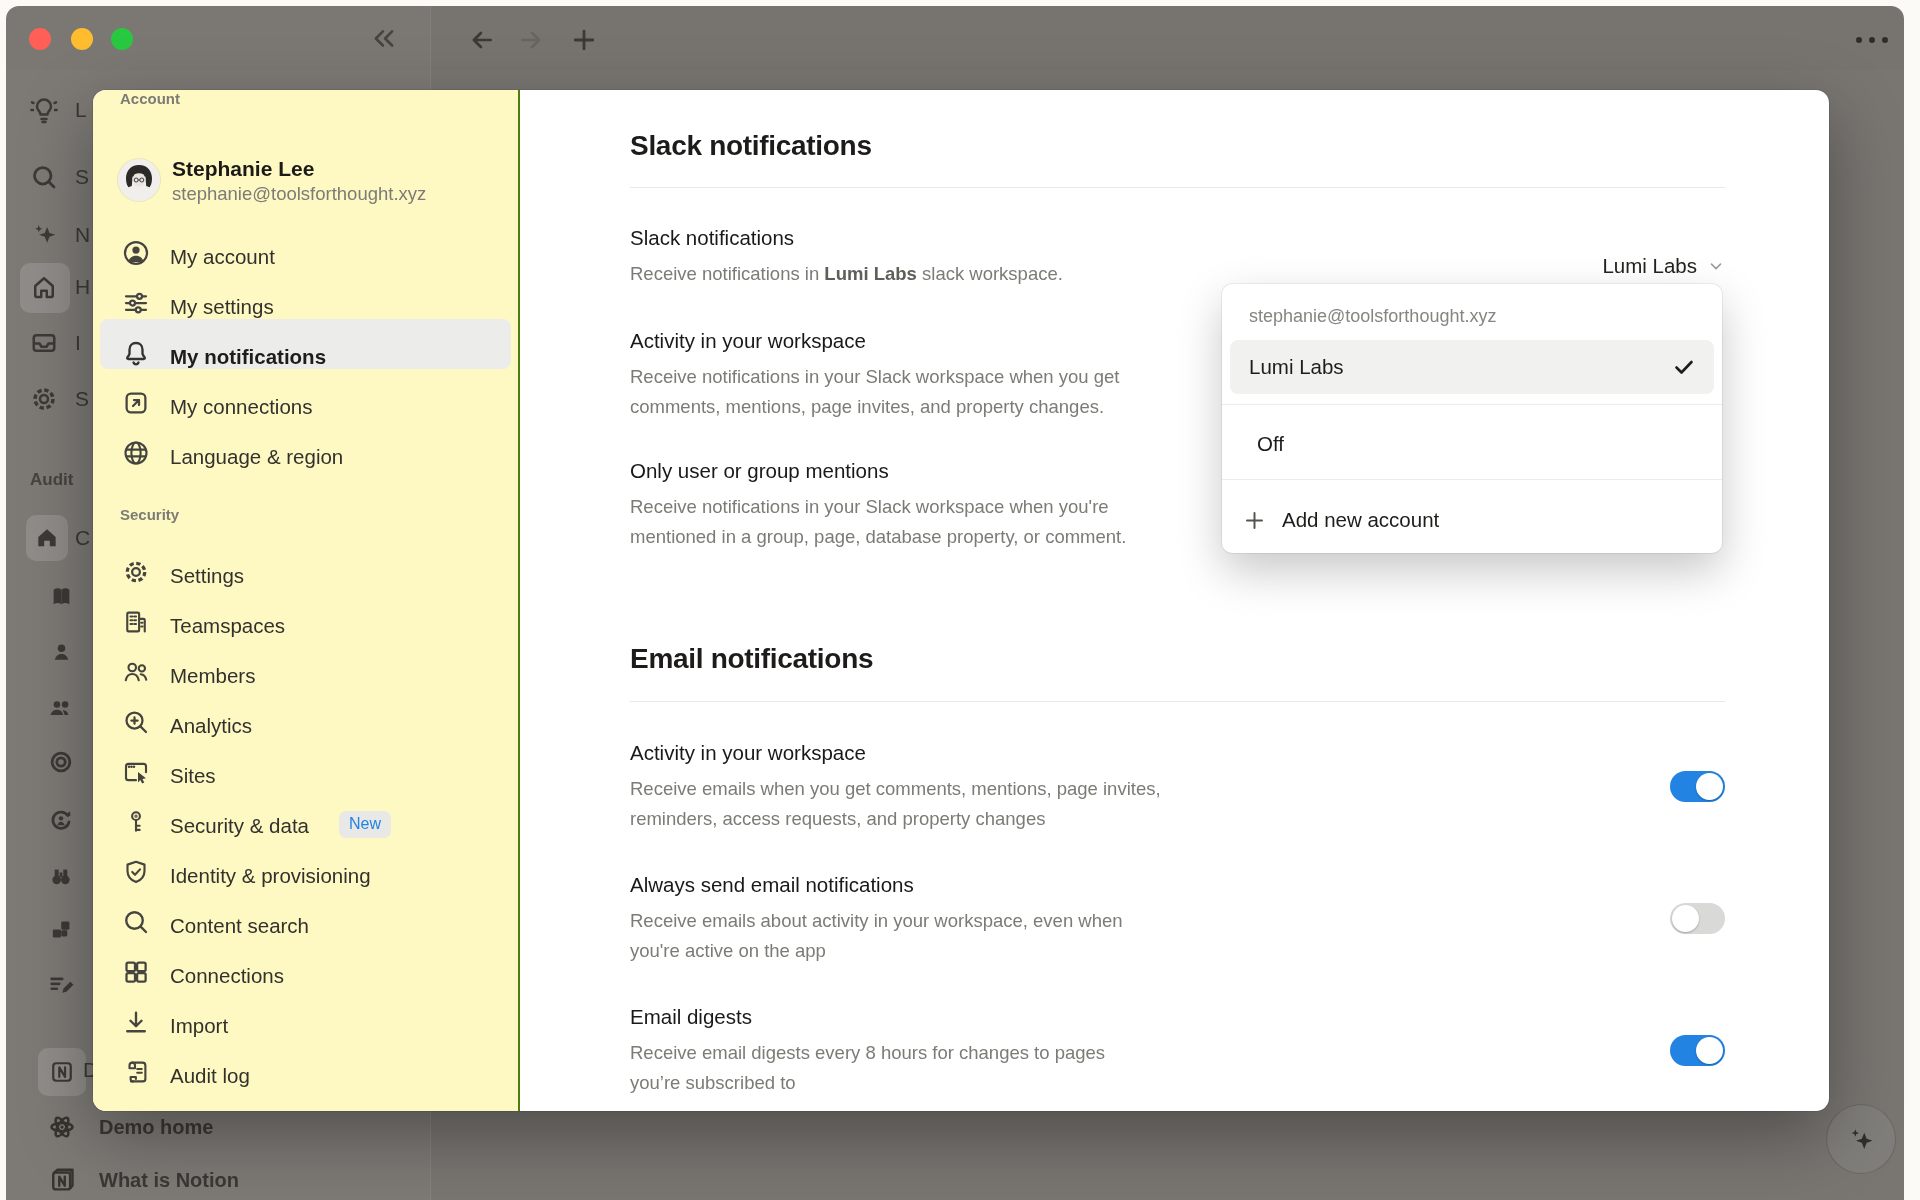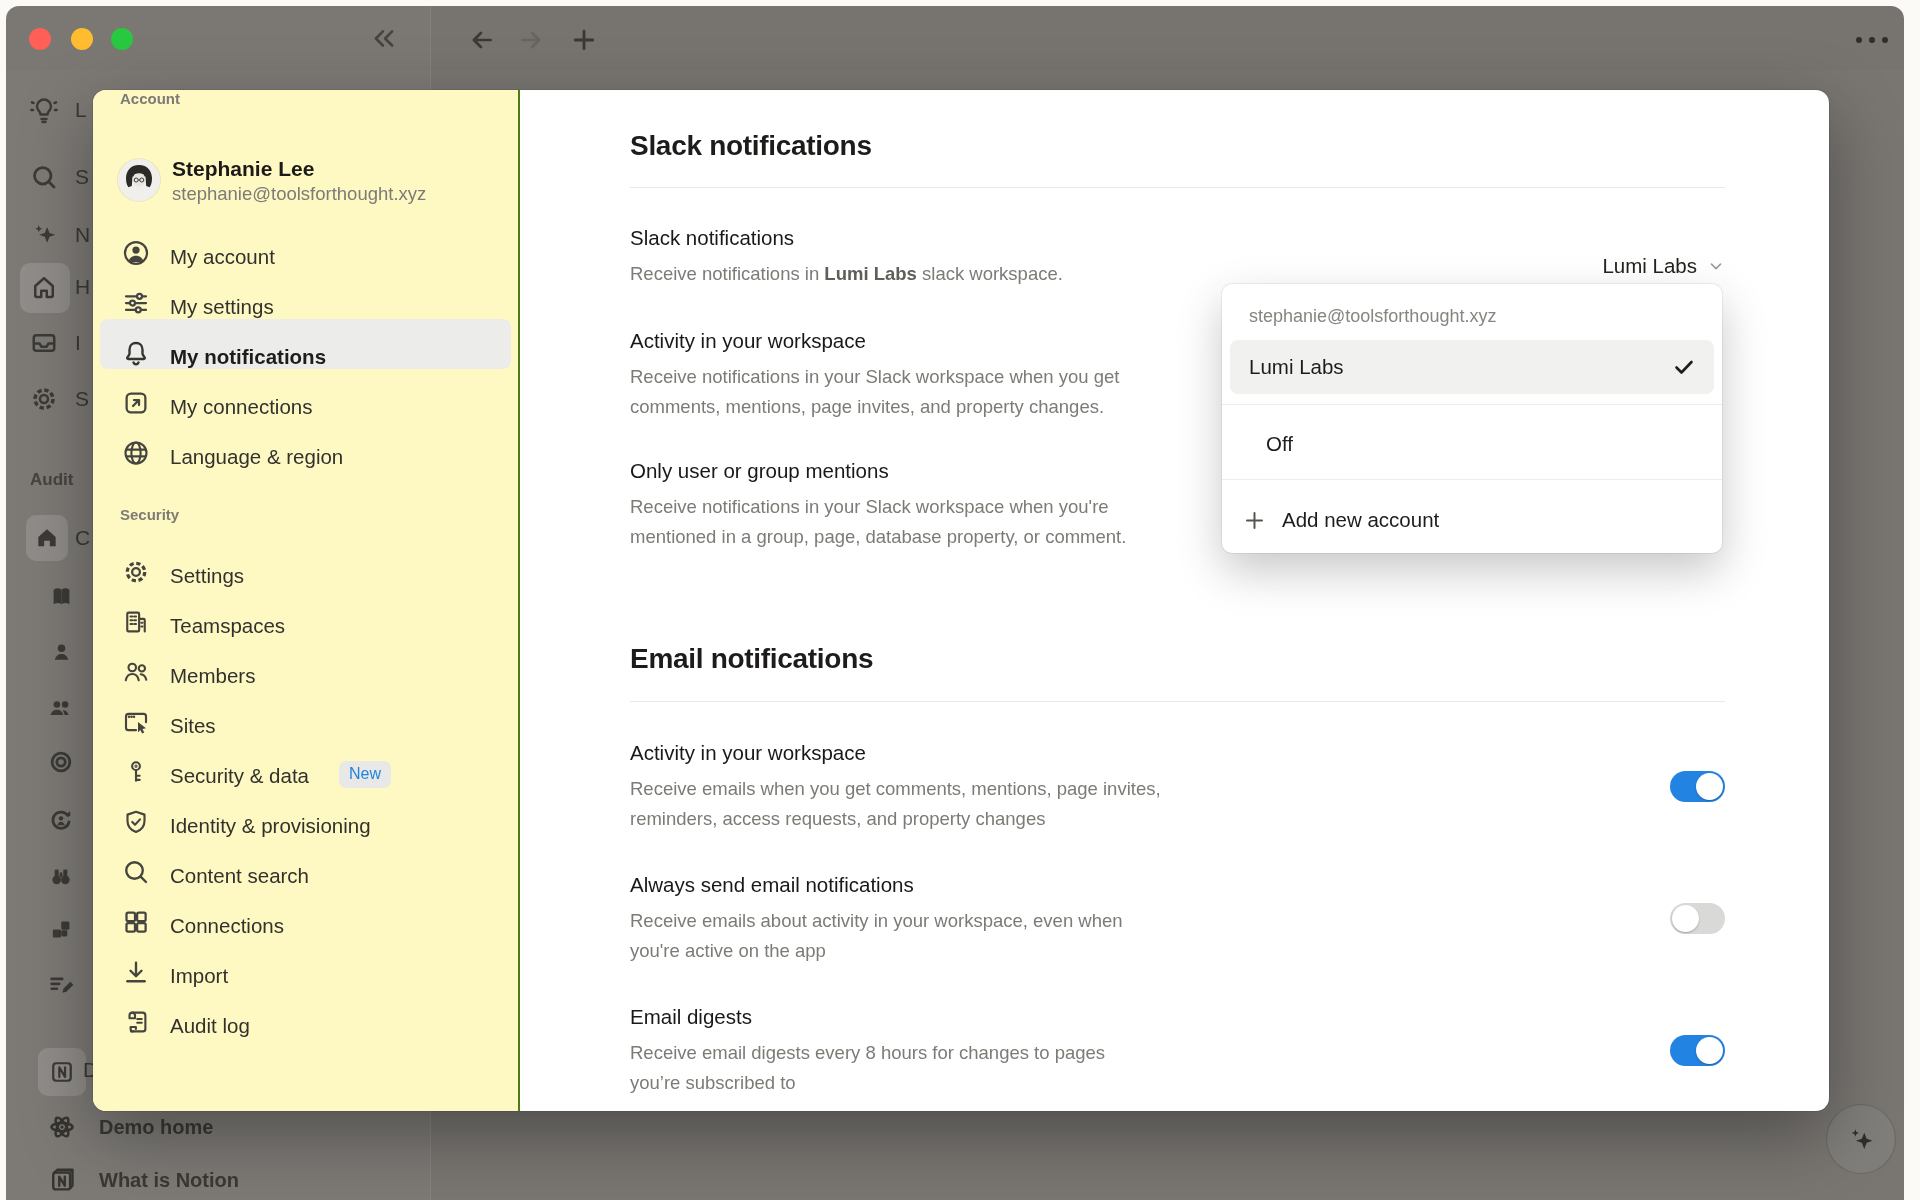--- a/index.html
+++ b/index.html
@@ -74,21 +74,21 @@
          box-shadow:0 0 0 1px rgba(0,0,0,0.06),0 18px 45px rgba(0,0,0,0.22);
          padding:12px 0 7px;box-sizing:border-box;z-index:5;}
   .pp-header{height:40px;display:flex;align-items:center;padding-left:27px;
              font-size:18px;color:#86857f;}
   .pp-sel{margin:4px 8px 0;height:54px;border-radius:8px;background:#f1f1ef;
           display:flex;align-items:center;justify-content:space-between;
           padding:0 18px 0 19px;font-size:20.5px;color:#1e1d1b;cursor:pointer;}
   .pp-div{height:1px;background:#ececea;}
   .pp-div.d1{margin-top:10px;}
   .pp-div.d2{margin-top:9px;}
-  .pp-row{margin-top:13px;height:52px;display:flex;align-items:center;padding-left:44px;
+  .pp-row{margin-top:13px;height:52px;display:flex;align-items:center;padding-left:35px;
           font-size:20.5px;color:#1e1d1b;cursor:pointer;}
   .pp-add{margin-top:14px;height:52px;display:flex;align-items:center;gap:15px;
           padding-left:20px;font-size:20.5px;color:#1e1d1b;cursor:pointer;}
 </style>
 </head>
 <body>
 
 <div class="window">
   <div class="bg-sidebar"></div>
   <div class="topbar"></div>
@@ -400,20 +400,29 @@
               <circle cx="9" cy="8.4" r="3"></circle>
               <path d="M3.8 18.6c.7-3.2 2.8-5 5.2-5s4.5 1.8 5.2 5"></path>
               <circle cx="16.7" cy="9.1" r="2.5"></circle>
               <path d="M15.8 13.8c2.2.2 3.8 1.8 4.4 4.4"></path>
             </svg>
           </span>
         <span class="txt">Members</span>
       </div>
       <div class="side-item">
         <span class="ibox">
+            <svg width="30" height="30" viewBox="0 0 24 24" fill="none" stroke="#45443f" stroke-width="1.8" stroke-linecap="round">
+              <circle cx="10.8" cy="10.8" r="6.4"></circle>
+              <path d="M15.5 15.5L20 20M10.8 8.3v5M8.3 10.8h5"></path>
+            </svg>
+          </span>
+        <span class="txt">Analytics</span>
+      </div>
+      <div class="side-item">
+        <span class="ibox">
             <svg width="30" height="30" viewBox="0 0 24 24" fill="none" stroke="#45443f" stroke-width="1.7" stroke-linecap="round" stroke-linejoin="round">
               <path d="M20 12.2V7.5a2 2 0 0 0-2-2H6a2 2 0 0 0-2 2v9a2 2 0 0 0 2 2h6"></path>
               <path d="M6.4 7.8h.01M8.4 7.8h.01M10.4 7.8h.01" stroke-width="2"></path>
               <path d="M13.6 12l6.4 4.9-2.8.6 1.4 2.8-1.7.9-1.5-2.8-1.8 2z" fill="#45443f" stroke="none"></path>
             </svg>
           </span>
         <span class="txt">Sites</span>
       </div>
       <div class="side-item">
         <span class="ibox">

